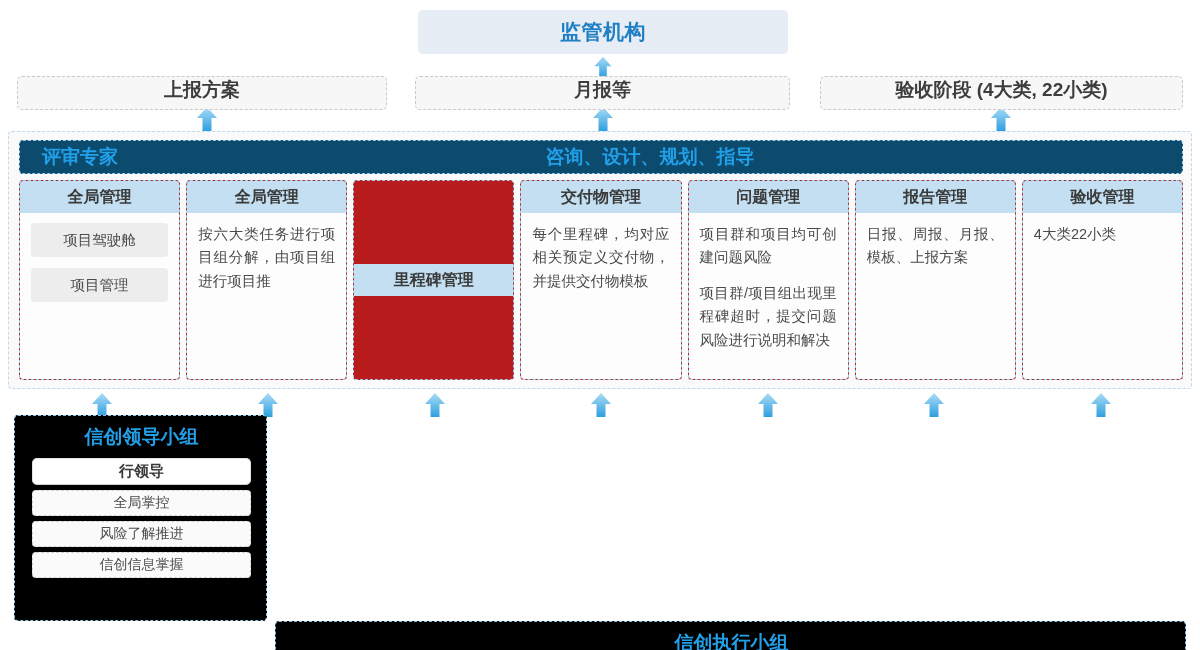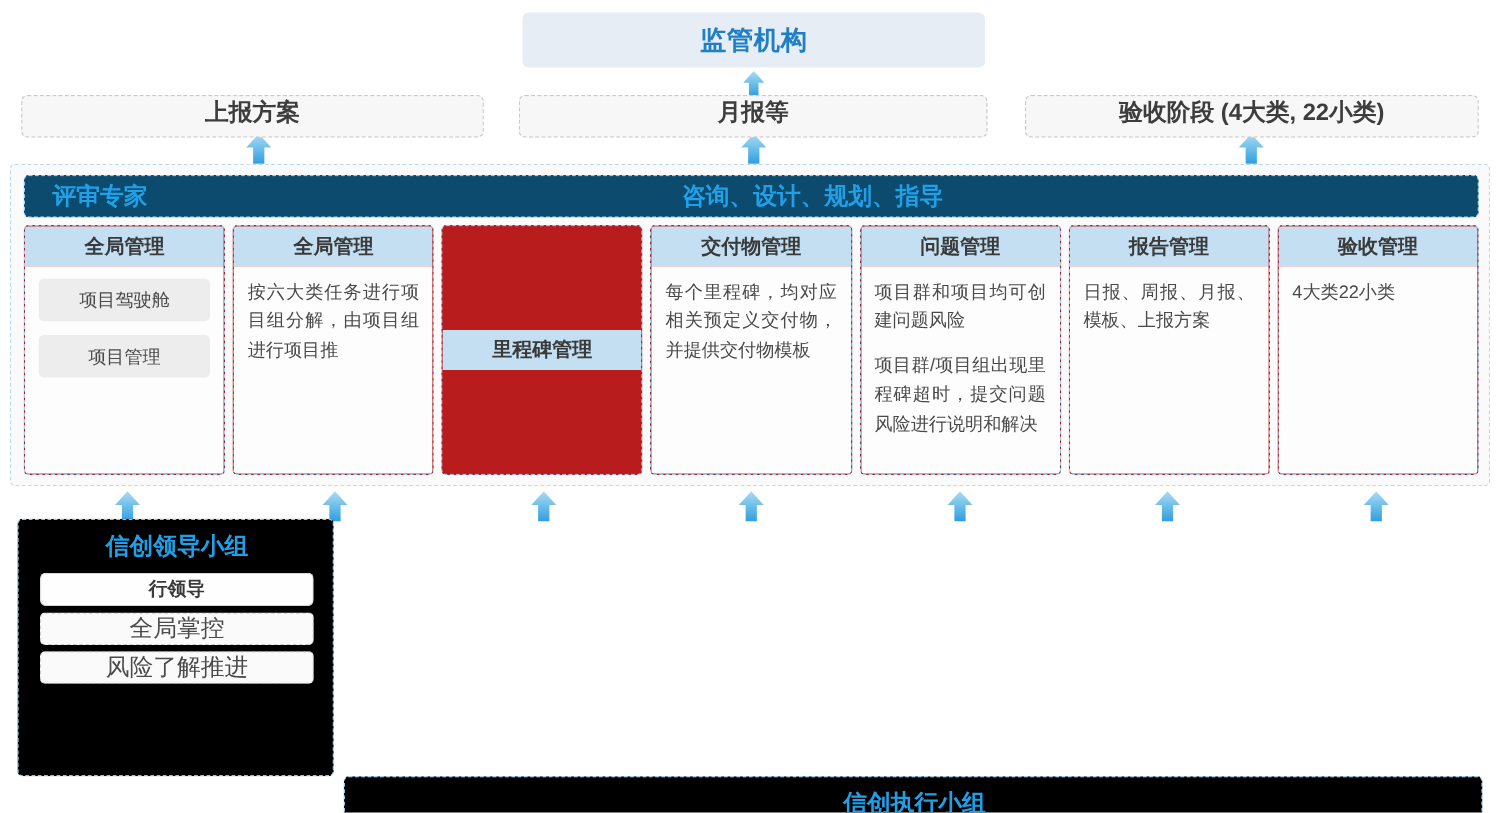--- a/index.html
+++ b/index.html
@@ -108,21 +108,21 @@
     display: flex; align-items: center; justify-content: center;
     color: #3a3a3a; font-weight: bold; font-size: 15px;
     box-shadow: 0 1px 1px rgba(0,0,0,0.05);
   }
   .role-item {
     border: 1px dashed #cfcfcf;
     border-radius: 4px;
     background: #fafafa;
     height: 26px;
     display: flex; align-items: center; justify-content: center;
-    color: #4b4b4b; font-size: 19px;
+    color: #4b4b4b; font-size: 14px;
     margin-top: 5px;
   }
 </style>
 </head>
 <body>
 
 <div id="root">
 
   <div class="abs banner" style="left:418px; top:10px; width:370px; height:44px;">
     <span>监管机构</span>
@@ -321,20 +321,21 @@
         <path d="M11 1 L21 12 L15.5 12 L15.5 25 L6.5 25 L6.5 12 L1 12 Z" fill="url(#b7)"></path>
       </svg>
   </div>
 
   <div class="abs bot-box" style="left:14px; top:415px; width:253px; height:206px;">
     <div class="abs bot-title" style="left:0; top:8px; width:253px; text-align:center;">信创领导小组</div>
     <div class="abs" style="left:17px; top:42px; width:219px;">
       <div class="role-head">行领导</div>
       <div class="role-item">全局掌控</div>
       <div class="role-item">风险了解推进</div>
+      <div class="role-item">信创信息掌握</div>
     </div>
   </div>
 
   <div class="abs bot-box" style="left:275px; top:415px; width:911px; height:206px;">
     <div class="abs bot-title" style="left:0; top:8px; width:911px; text-align:center;">信创执行小组</div>
 
   </div>
 
 </div>
 

